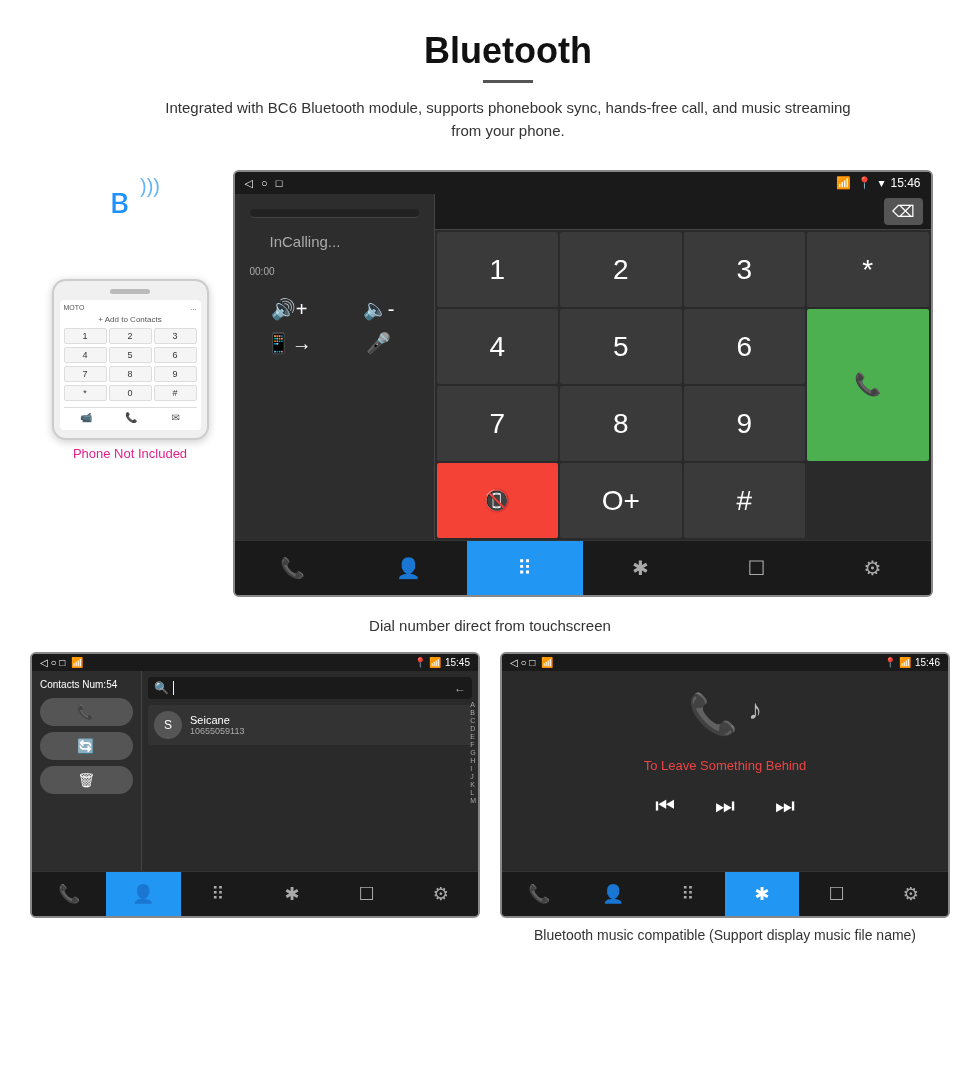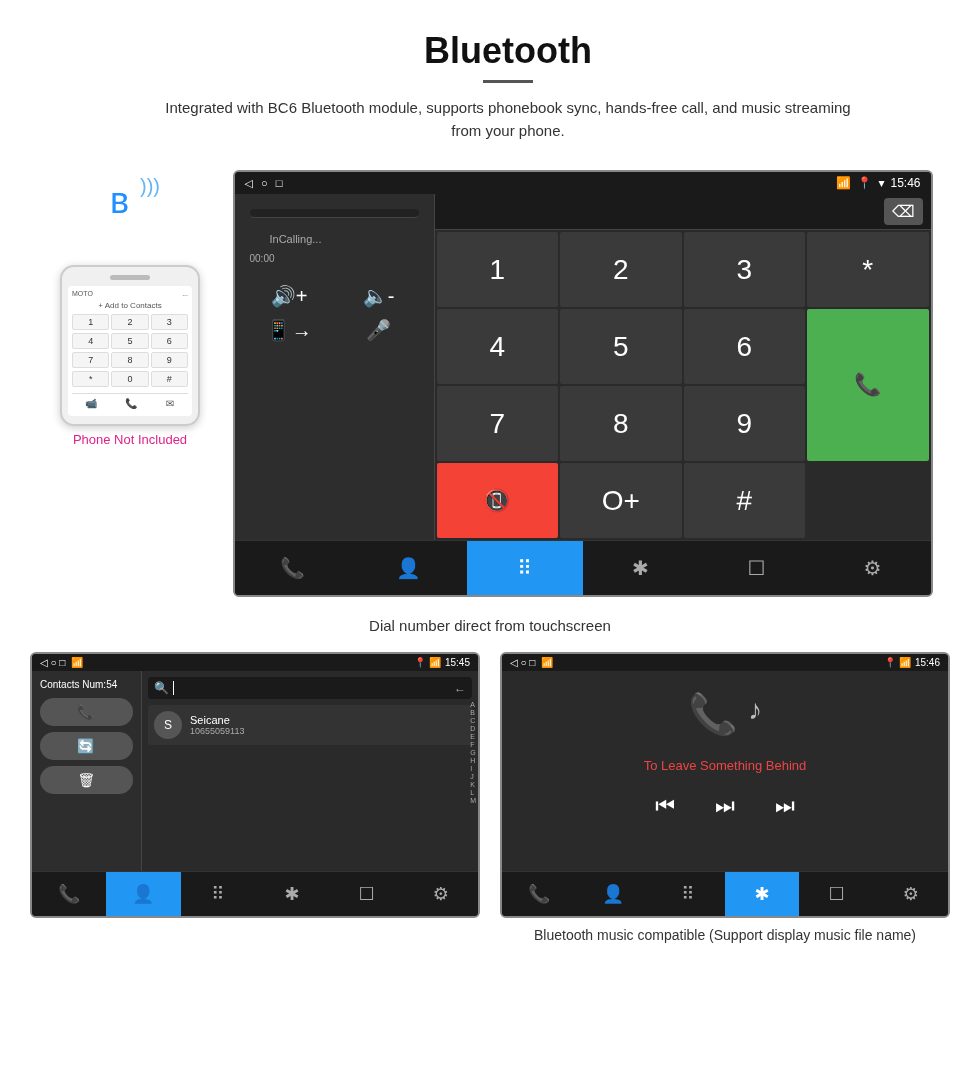--- a/index.html
+++ b/index.html
@@ -51,28 +51,28 @@
 
     .phone-side {
       display: flex;
       flex-direction: column;
       align-items: center;
       width: 165px;
       flex-shrink: 0;
     }
 
     .phone-mockup {
-      width: 140px;
+      width: 157px;
       background: #f0f0f0;
       border: 2px solid #ccc;
       border-radius: 14px;
       padding: 8px 6px;
       position: relative;
       box-shadow: 0 2px 8px rgba(0,0,0,0.2);
-      margin-top: 30px;
+      margin-top: 44px;
     }
     .phone-speaker {
       width: 40px;
       height: 5px;
       background: #bbb;
       border-radius: 3px;
       margin: 0 auto 6px;
     }
     .phone-screen {
       background: #fff;
@@ -175,23 +175,23 @@
       border-right: 1px solid #444;
       padding: 15px;
       color: #fff;
     }
     .dial-number-display {
       font-size: 22px;
       color: #fff;
       margin-bottom: 10px;
     }
     .incalling-status {
-      font-size: 11px;
+      font-size: 15px;
       color: #aaa;
-      margin-bottom: 8px;
+      margin-bottom: 16px;
       padding-left: 20px;
     }
     .call-timer {
       font-size: 10px;
       color: #aaa;
       margin-bottom: 20px;
     }
     .dial-controls {
       display: grid;
       grid-template-columns: 1fr 1fr;

